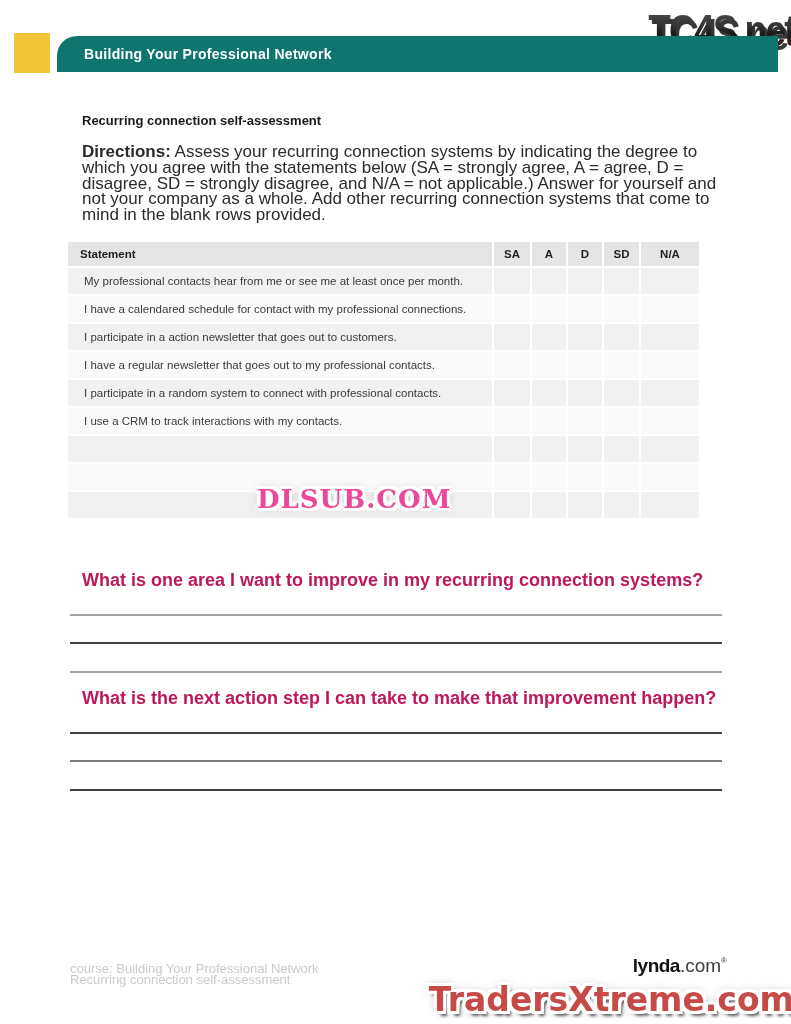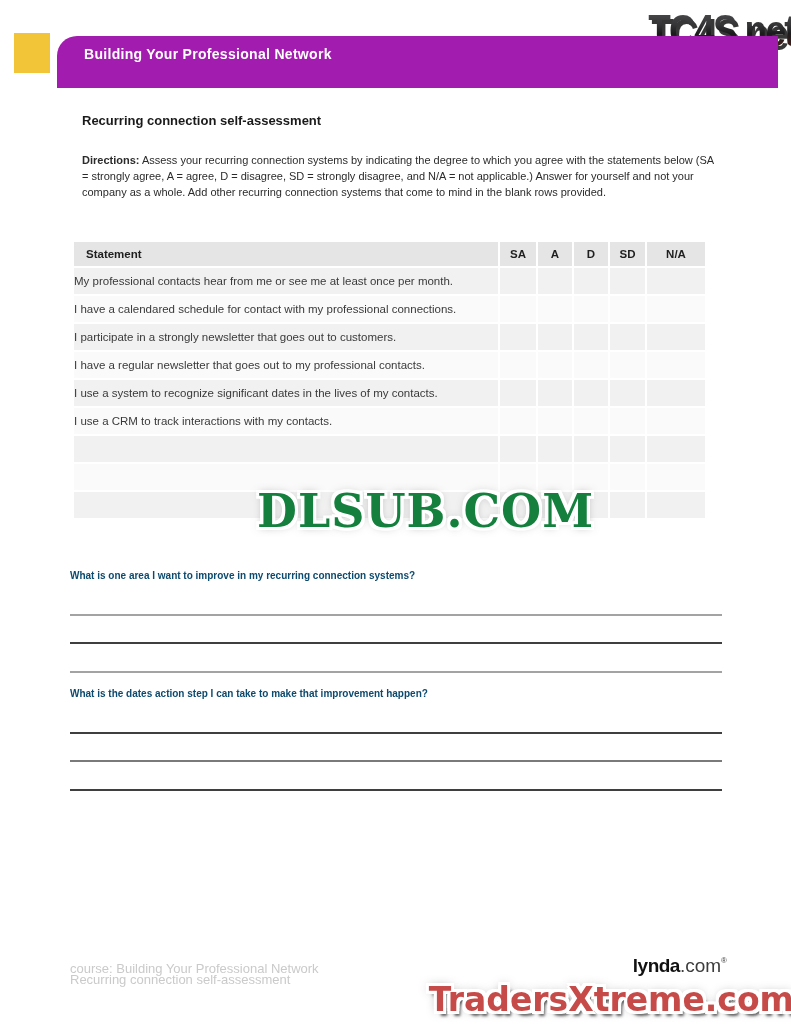--- a/index.html
+++ b/index.html
@@ -13,22 +13,22 @@
   }
 
   
   .accent-square {
     position:absolute; left:14px; top:33px;
     width:36px; height:40px;
     background:#f2c437;
   }
   .header-bar {
     position:absolute; left:57px; top:36px;
-    width:721px; height:52px;
-    background:#a21caf;
+    width:721px; height:36px;
+    background:#0f766e;
     border-top-left-radius:20px;
   }
   .header-title {
     position:absolute; left:27px; top:0;
     line-height:36px;
     color:#ffffff; font-size:14px; font-weight:bold;
     letter-spacing:0.3px;
   }
 
   
@@ -52,65 +52,65 @@
       color:transparent;
     }
   }
 
   
   .ws-title {
     position:absolute; left:82px; top:113px;
     font-size:13px; font-weight:bold; color:#1a1a1a;
   }
   .directions {
-    position:absolute; left:82px; top:153px;
+    position:absolute; left:82px; top:144px;
     width:640px;
-    font-size:11px; line-height:15.8px; color:#2b2b2b;
+    font-size:17px; line-height:15.8px; color:#2b2b2b;
   }
   .directions b { font-weight:bold; }
 
   
   .assess-table {
-    position:absolute; left:72px; top:240px;
+    position:absolute; left:66px; top:240px;
     width:635px;
     border-collapse:separate; border-spacing:2px;
     table-layout:fixed;
     font-size:11.5px;
   }
   .assess-table th, .assess-table td { padding:0; height:26px; vertical-align:middle; }
   .assess-table th {
     background:#e5e5e5; font-weight:bold; color:#1f1f1f;
     text-align:center; height:24px; font-size:11.5px;
   }
   .assess-table th:first-child { text-align:left; padding-left:12px; }
   .assess-table th:nth-child(2), .assess-table td:nth-child(2) { width:36px; }
   .assess-table th:nth-child(3), .assess-table td:nth-child(3) { width:34px; }
   .assess-table th:nth-child(4), .assess-table td:nth-child(4) { width:34px; }
   .assess-table th:nth-child(5), .assess-table td:nth-child(5) { width:35px;margin-left:42px; }
   .assess-table th:nth-child(6), .assess-table td:nth-child(6) { width:58px; }
-  .assess-table td:first-child { padding-left:0; color:#3a3a3a; }
+  .assess-table td:first-child { padding-left:16px; color:#3a3a3a; }
   .assess-table tbody tr:nth-child(odd) td { background:#f1f1f1; }
   .assess-table tbody tr:nth-child(even) td { background:#fafafa; }
 
   
   .dlsub {
     position:absolute; left:257px; top:484px;
     font-family:"DejaVu Serif", serif;
-    font-weight:bold; font-size:46px; letter-spacing:1px;
-    color:#15803d; white-space:nowrap;
+    font-weight:bold; font-size:26px; letter-spacing:1px;
+    color:#ec4899; white-space:nowrap;
     text-shadow:
       -3px -3px 0 #ffffff, 3px -3px 0 #ffffff, -3px 3px 0 #ffffff, 3px 3px 0 #ffffff,
       -3px 0 0 #ffffff, 3px 0 0 #ffffff, 0 -3px 0 #ffffff, 0 3px 0 #ffffff,
       0 0 9px rgba(90,90,90,0.55);
   }
 
   
   .question-label {
-    position:absolute; left:70px;
-    font-size:10px; font-weight:bold; color:#0c4a6e;
+    position:absolute; left:82px;
+    font-size:18px; font-weight:bold; color:#be185d;
     white-space:nowrap;
   }
   .q0-label { top:570px; }
   .q1-label { top:688px; }
   .answer-line {
     position:absolute; left:70px; width:652px; height:0;
     border-top-style:solid;
   }
   .line-light  { border-top-width:2px; border-top-color:#a3a3a3; }
   .line-dark   { border-top-width:2px; border-top-color:#3f3f3f; }
@@ -180,37 +180,37 @@
       </tr>
       <tr>
         <td>I have a calendared schedule for contact with my professional connections.</td>
         <td></td>
         <td></td>
         <td></td>
         <td></td>
         <td></td>
       </tr>
       <tr>
-        <td>I participate in a strongly newsletter that goes out to customers.</td>
+        <td>I participate in a action newsletter that goes out to customers.</td>
         <td></td>
         <td></td>
         <td></td>
         <td></td>
         <td></td>
       </tr>
       <tr>
         <td>I have a regular newsletter that goes out to my professional contacts.</td>
         <td></td>
         <td></td>
         <td></td>
         <td></td>
         <td></td>
       </tr>
       <tr>
-        <td>I use a system to recognize significant dates in the lives of my contacts.</td>
+        <td>I participate in a random system to connect with professional contacts.</td>
         <td></td>
         <td></td>
         <td></td>
         <td></td>
         <td></td>
       </tr>
       <tr>
         <td>I use a CRM to track interactions with my contacts.</td>
         <td></td>
         <td></td>
@@ -241,21 +241,21 @@
         <td></td>
         <td></td>
         <td></td>
       </tr>
     </tbody>
 </table>
 
 <div class="dlsub">DLSUB.COM</div>
 
 <div class="question-label q0-label">What is one area I want to improve in my recurring connection systems?</div>
-<div class="question-label q1-label">What is the dates action step I can take to make that improvement happen?</div>
+<div class="question-label q1-label">What is the next action step I can take to make that improvement happen?</div>
 <div id="answer-lines">
     <div class="answer-line line-light" style="top: 614px;"></div>
     <div class="answer-line line-dark" style="top: 642px;"></div>
     <div class="answer-line line-light" style="top: 671px;"></div>
     <div class="answer-line line-dark" style="top: 732px;"></div>
     <div class="answer-line line-medium" style="top: 760px;"></div>
     <div class="answer-line line-dark" style="top: 789px;"></div>
   </div>
 
 <div class="course-info">

